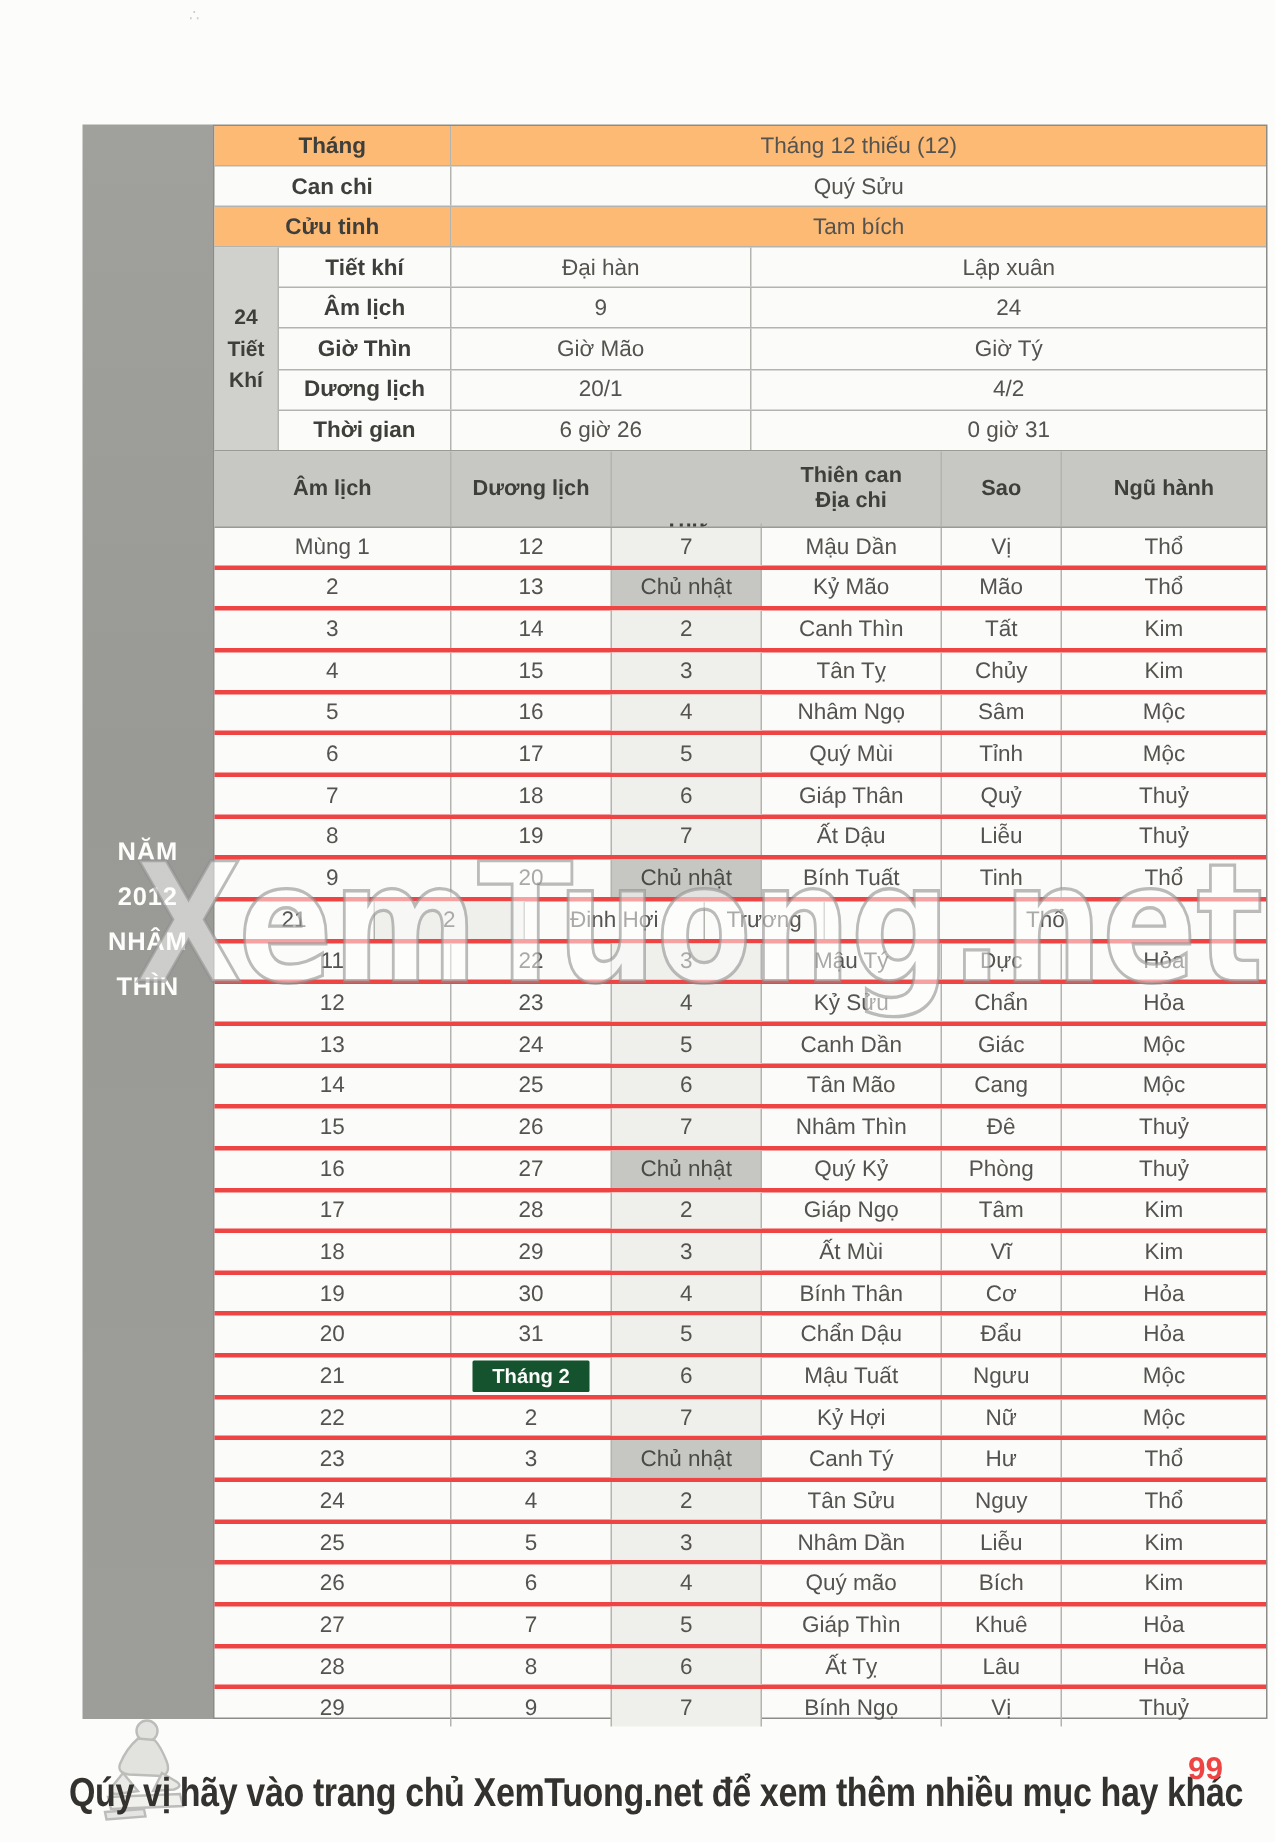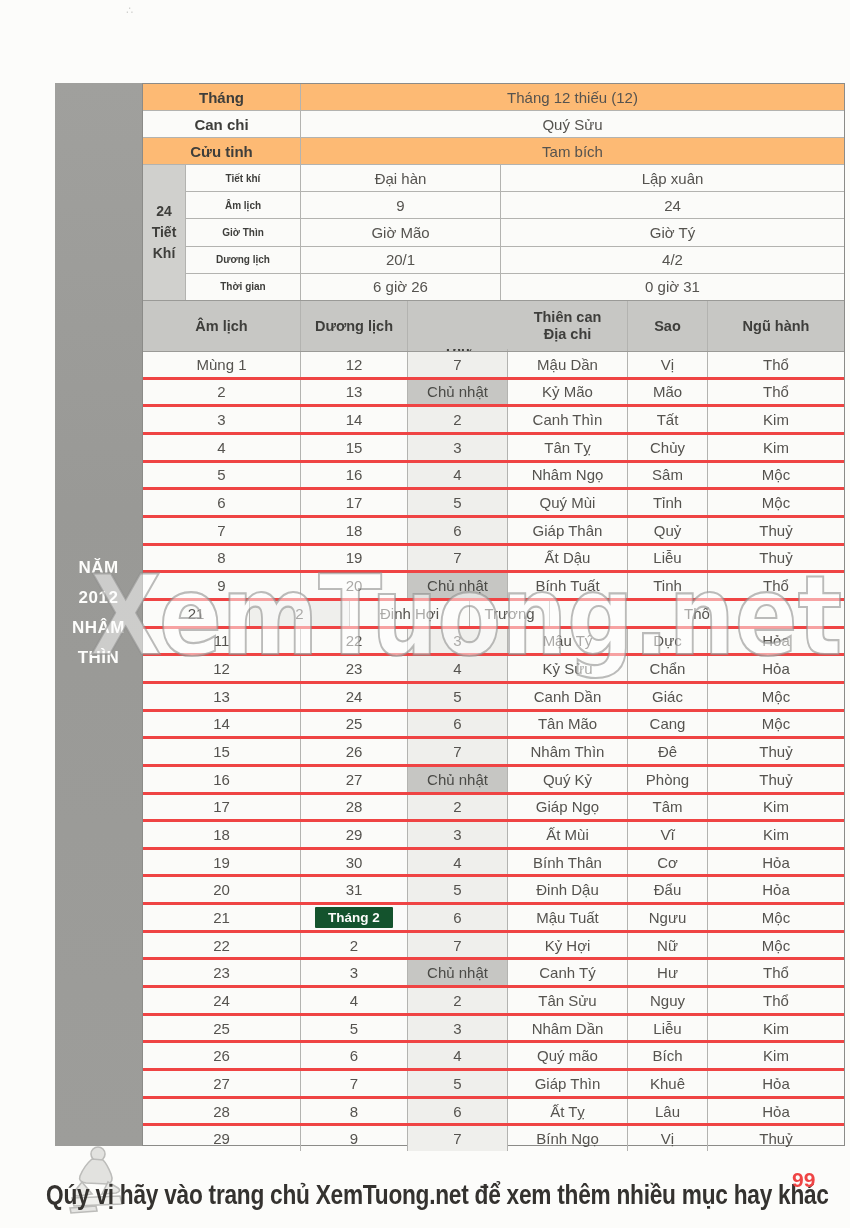--- a/index.html
+++ b/index.html
@@ -28,21 +28,21 @@
   .shaded{background:#fdba74;}
 
   
   .tiet-khi{display:flex;height:135px;border-bottom:1px solid #9a9a97;}
   .tk-title{width:43px;background:#d0d0cd;display:flex;flex-direction:column;
     align-items:center;justify-content:center;font-weight:bold;color:#3e3e3b;
     font-size:14px;line-height:21px;border-right:1px solid #b3b3b0;box-sizing:border-box;}
   .tk-grid{flex:1;display:flex;flex-direction:column;}
   .tk-row{flex:1;display:flex;border-bottom:1px solid #b3b3b0;}
   .tk-row:last-child{border-bottom:none;}
-  .tk-label{width:115px;font-weight:bold;color:#3e3e3b;font-size:10px;}
+  .tk-label{width:115px;font-weight:bold;color:#3e3e3b;font-size:15px;}
   .tk-c1{width:200px;font-size:15px;}
   .tk-c2{flex:1;font-size:15px;}
 
   
   .cal-header{display:flex;height:50px;background:#c7c7c4;border-bottom:1px solid #9a9a97;}
   .hcell{flex-direction:column;justify-content:center;font-weight:bold;color:#3e3e3b;
     font-size:14.5px;line-height:17px;text-align:center;}
 
   
   .cal-body{display:flex;flex-direction:column;height:799px;}
@@ -307,21 +307,21 @@
           <div class="cell c-duong">30</div>
           <div class="cell c-thu">4</div>
           <div class="cell c-canchi">Bính Thân</div>
           <div class="cell c-sao">Cơ</div>
           <div class="cell c-nguhanh">Hỏa</div>
         </div>
         <div class="cal-row">
           <div class="cell c-am">20</div>
           <div class="cell c-duong">31</div>
           <div class="cell c-thu">5</div>
-          <div class="cell c-canchi">Đinh Dậu</div>
+          <div class="cell c-canchi">Chẩn Dậu</div>
           <div class="cell c-sao">Đẩu</div>
           <div class="cell c-nguhanh">Hỏa</div>
         </div>
         <div class="cal-row">
           <div class="cell c-am">21</div>
           <div class="cell c-duong">
             <span class="month-badge">Tháng 2</span>
           </div>
           <div class="cell c-thu">6</div>
           <div class="cell c-canchi">Mậu Tuất</div>

